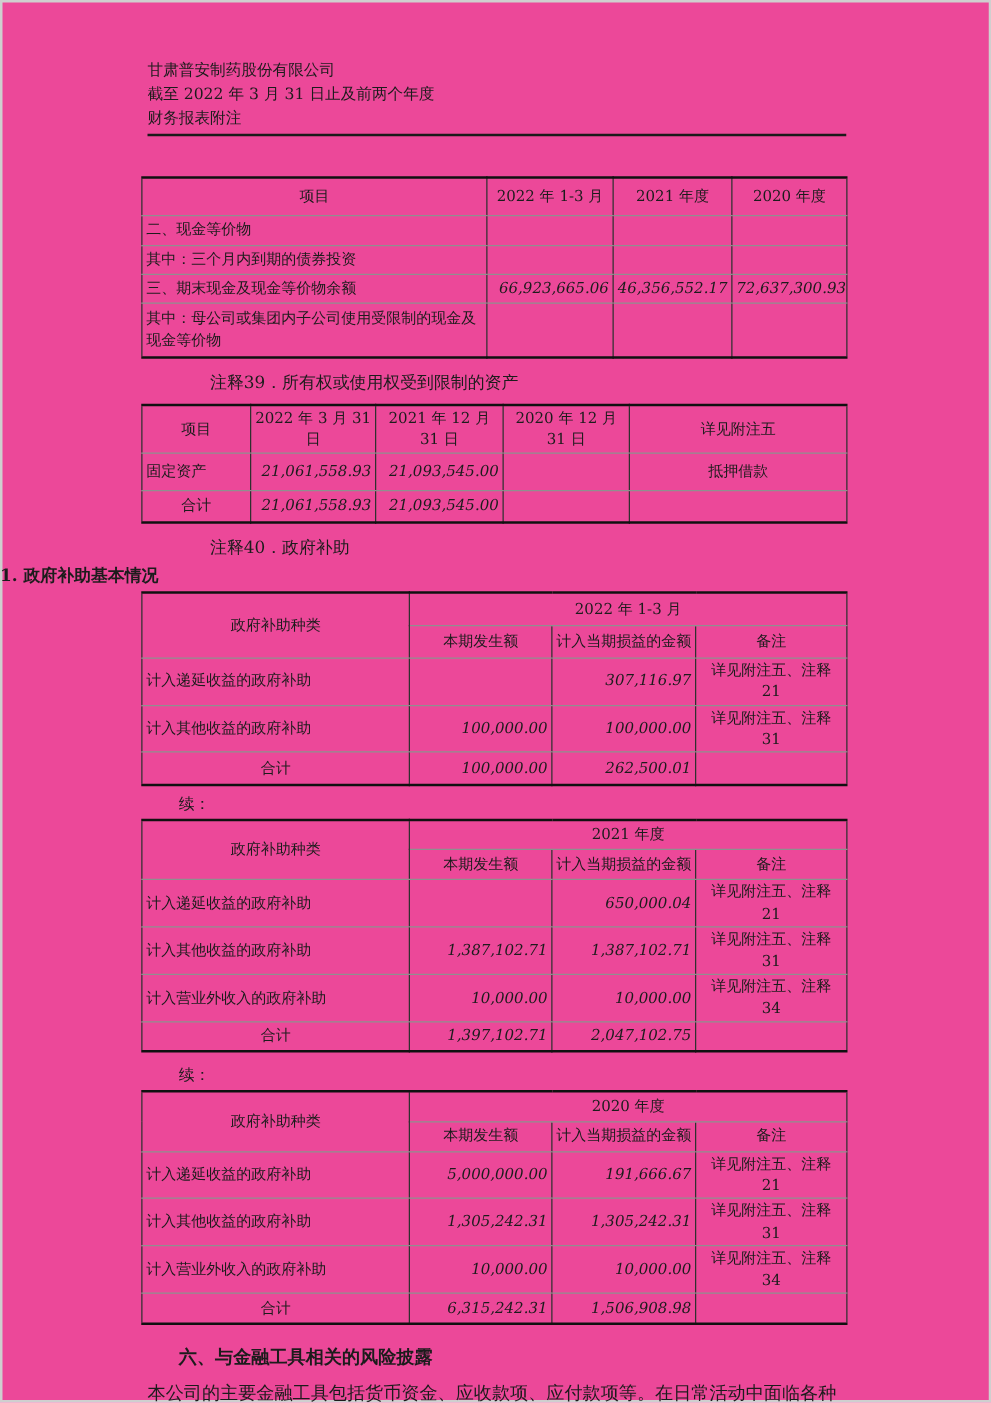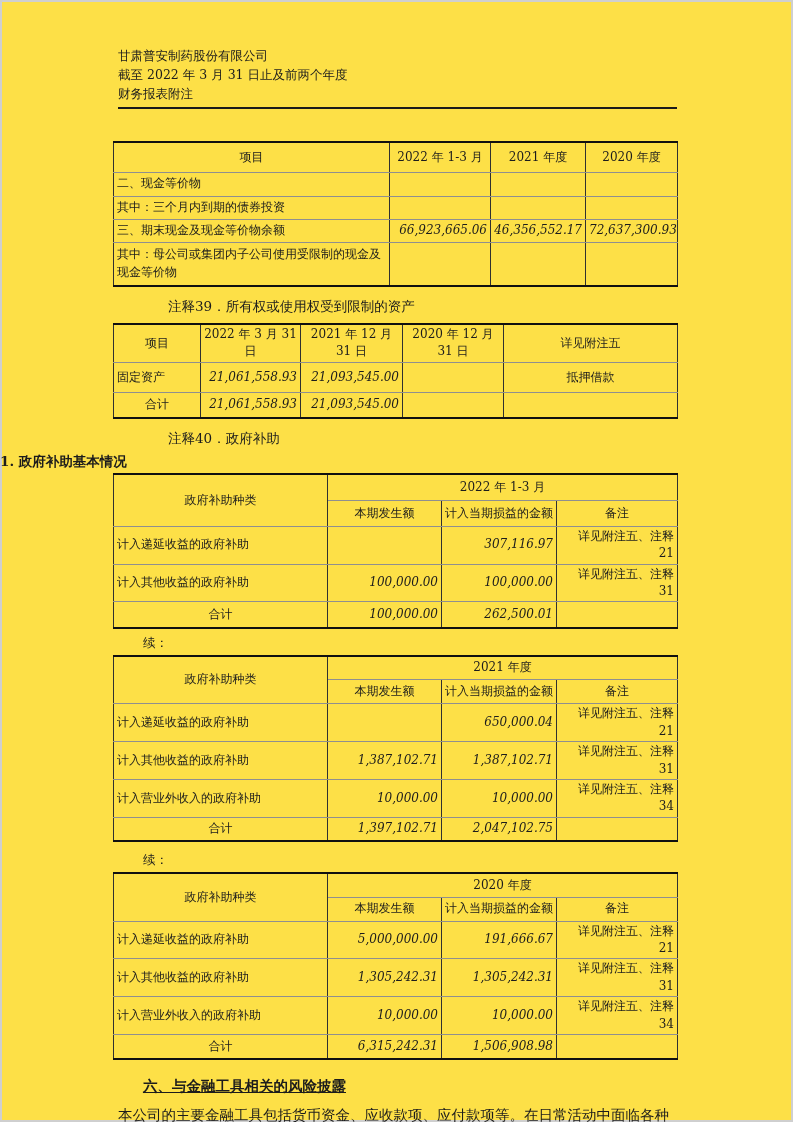--- a/index.html
+++ b/index.html
@@ -1,20 +1,20 @@
 <!DOCTYPE html>
 <html><head>
 <meta charset="utf-8">
 <style>
   * { margin:0; padding:0; box-sizing:border-box; }
   html,body { background:#ffffff; }
   .page {
     position:relative;
     width:793px; height:1122px;
-    background:#fde047;
+    background:#ec4899;
     box-shadow: inset 0 0 0 2px #cfcfcf;
     font-family:"DejaVu Serif","Liberation Serif",serif;
     color:#1c1c1c;
     overflow:hidden;
   }
   
   .doc-header { padding-top:46px; margin-left:118px; width:559px;
     font-size:12.5px; line-height:19px; }
   .header-rule { margin-left:118px; width:559px; height:0;
     border-top:2px solid #1a1a1a; margin-top:4px; }
@@ -28,21 +28,21 @@
   }
   table.tbl td {
     border-left:1px solid #303030; border-right:1px solid #303030;
     border-top:1px solid #8f8f8f; border-bottom:1px solid #8f8f8f;
     vertical-align:middle; padding:1px 3px;
     overflow:hidden;
   }
   td.c { text-align:center; }
   td.l { text-align:left; padding-left:6px; }
   td.r { text-align:right; padding-right:3px;font-style:italic; }
-  td.n { text-align:right; padding-left:4px; }
+  td.n { text-align:center; padding-left:4px; }
 
   
   .t1 tr.h  { height:30px; }
   .t1 tr.r1 { height:24px; }
   .t1 tr.r2 { height:23px; }
   .t1 tr.r3 { height:23px; }
   .t1 tr.r4 { height:44px; }
   
   .t2 tr.h  { height:30px; }
   .t2 tr.r1 { height:30px; }
@@ -56,21 +56,21 @@
     font-weight:normal; line-height:18px; }
   .sub-title  { margin-top:5px; font-size:13.5px;
     font-weight:bold; line-height:18px; }
   .cont { margin-left:143px; font-size:12.5px; line-height:18px; }
   .cont.c1 { margin-top:5px; }
   .cont.c2 { margin-top:9px; }
   .mt3 { margin-top:3px; }
   .mt8 { margin-top:8px; }
   .mt32 { margin-top:32px; }
   .sec6-title { margin-left:143px; margin-top:16px; font-size:14.5px;
-    font-weight:bold; line-height:20px;text-decoration:underline; }
+    font-weight:bold; line-height:20px; }
   .sec6-para { margin-left:118px; width:560px; margin-top:8px;
     font-size:14.5px; line-height:22px; text-align:justify; }
 </style>
 </head>
 <body>
 
 <div class="page">
 
   <div class="doc-header">
     <div>甘肃普安制药股份有限公司</div>

